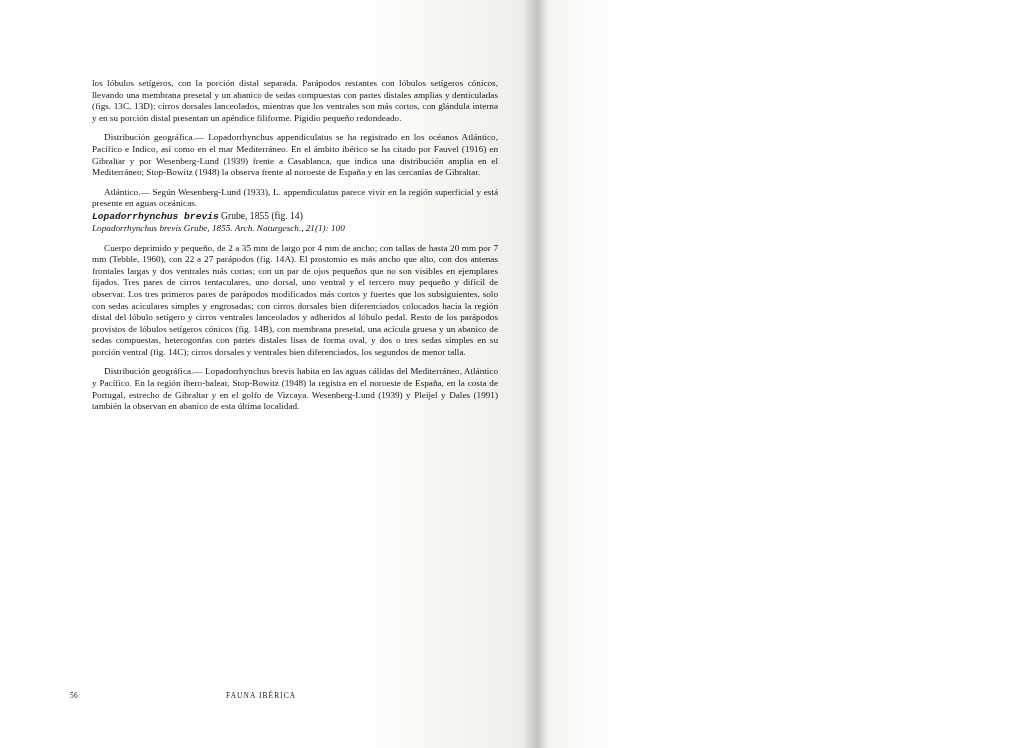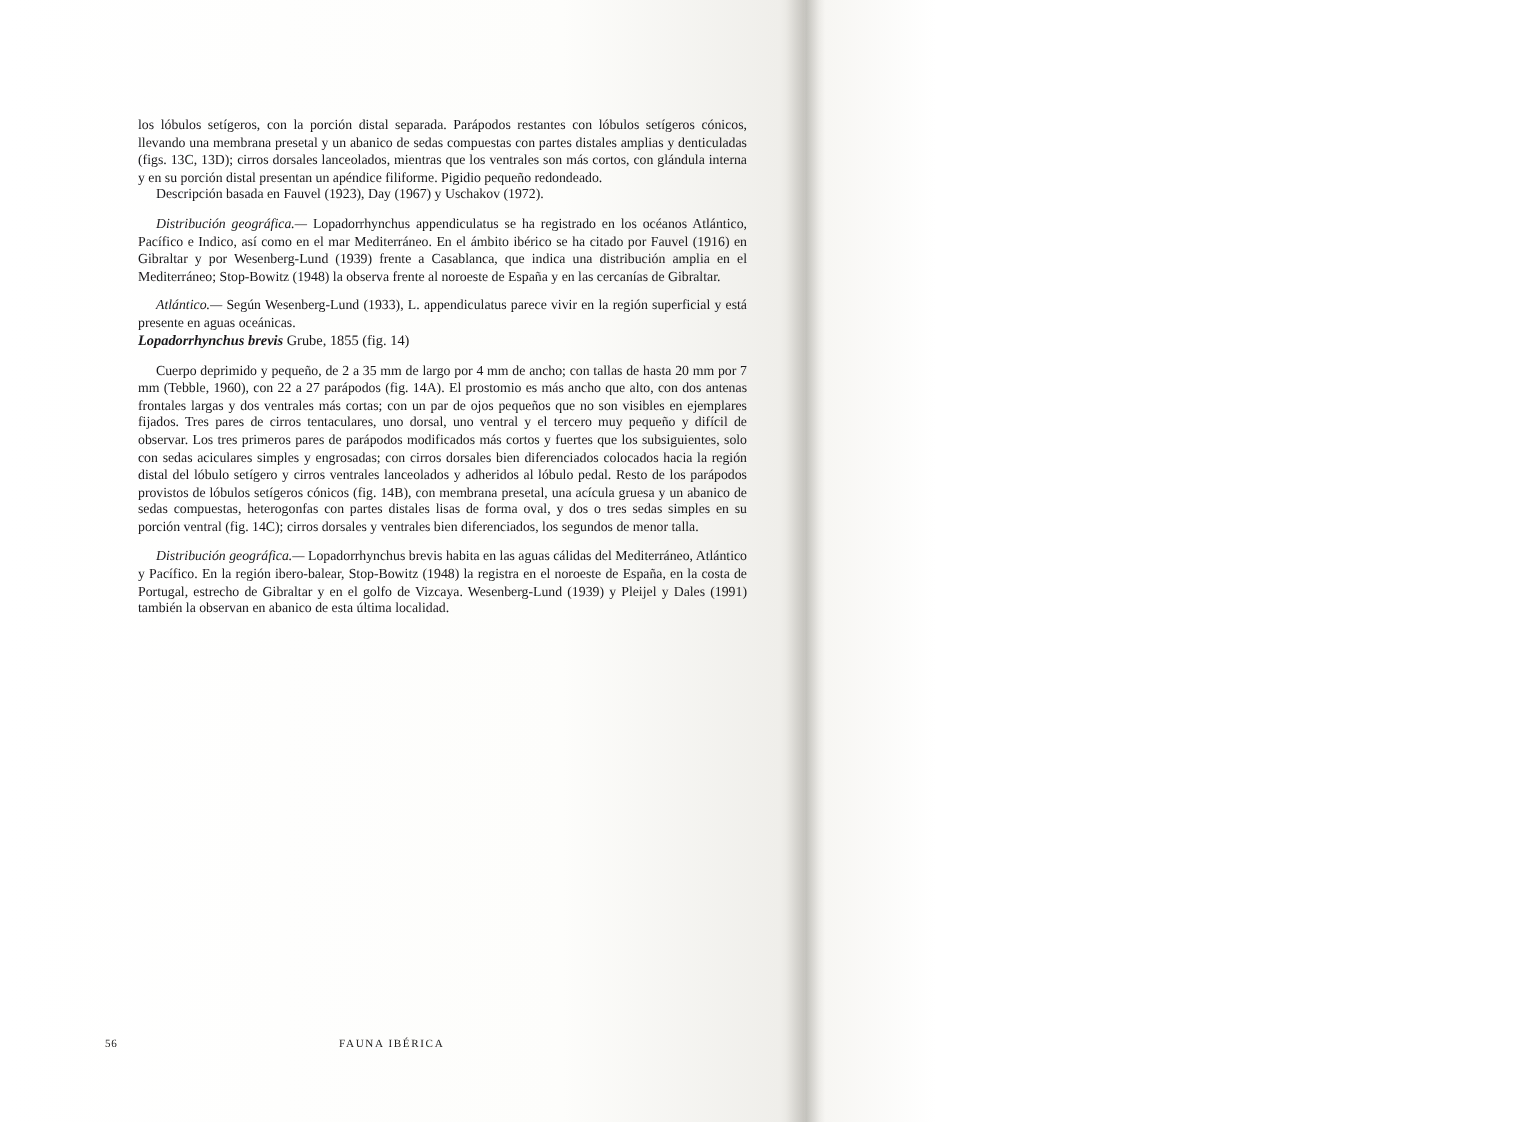--- a/index.html
+++ b/index.html
@@ -64,22 +64,22 @@
   }
   .col-left p.ind {
     text-indent: 12px;
   }
   .col-left p.gap {
     margin-top: 8px;
   }
   .col-left p.gap-sm {
     margin-top: 2px;
   }
-  .it { font-style: italic; }
-  .bi { font-style: italic; font-weight: bold; }
+  .it { }
+  .bi { font-style: italic; font-weight: bold; font-family: Liberation Mono, monospace; }
 
   .species-head {
     margin-top: 12px;
     font-size: 9.6px;
     line-height: 12px;
   }
   .species-syn {
     font-size: 9.2px;
     line-height: 11.6px;
     font-style: italic;
@@ -100,28 +100,28 @@
 <body>
 
 <div class="spread">
 
   <div class="page page-left">
 
     <div class="col-left">
 
       <p>los lóbulos setígeros, con la porción distal separada. Parápodos restantes con lóbulos setígeros cónicos, llevando una membrana presetal y un abanico de sedas compuestas con partes distales amplias y denticuladas (figs. 13C, 13D); cirros dorsales lanceolados, mientras que los ventrales son más cortos, con glándula interna y en su porción distal presentan un apéndice filiforme. Pigidio pequeño redondeado.</p>
 
-      <p class="ind">Descripción basada en Fauvel (1923), Day (1967) y Uschakov (1972).</p>
 
       <p class="ind gap"><span class="it">Distribución geográfica.—</span><span> Lopadorrhynchus appendiculatus se ha registrado en los océanos Atlántico, Pacífico e Indico, así como en el mar Mediterráneo. En el ámbito ibérico se ha citado por Fauvel (1916) en Gibraltar y por Wesenberg-Lund (1939) frente a Casablanca, que indica una distribución amplia en el Mediterráneo; Stop-Bowitz (1948) la observa frente al noroeste de España y en las cercanías de Gibraltar.</span></p>
 
       <p class="ind gap"><span class="it">Atlántico.—</span><span> Según Wesenberg-Lund (1933), L. appendiculatus parece vivir en la región superficial y está presente en aguas oceánicas.</span></p>
 
       <p class="species-head"><span class="bi">Lopadorrhynchus brevis</span><span> Grube, 1855 (fig. 14)</span></p>
 
+      <p class="species-syn">Lopadorrhynchus brevis Grube, 1855. Arch. Naturgesch., 21(1): 100</p>
 
       <p class="ind gap">Cuerpo deprimido y pequeño, de 2 a 35 mm de largo por 4 mm de ancho; con tallas de hasta 20 mm por 7 mm (Tebble, 1960), con 22 a 27 parápodos (fig. 14A). El prostomio es más ancho que alto, con dos antenas frontales largas y dos ventrales más cortas; con un par de ojos pequeños que no son visibles en ejemplares fijados. Tres pares de cirros tentaculares, uno dorsal, uno ventral y el tercero muy pequeño y difícil de observar. Los tres primeros pares de parápodos modificados más cortos y fuertes que los subsiguientes, solo con sedas aciculares simples y engrosadas; con cirros dorsales bien diferenciados colocados hacia la región distal del lóbulo setígero y cirros ventrales lanceolados y adheridos al lóbulo pedal. Resto de los parápodos provistos de lóbulos setígeros cónicos (fig. 14B), con membrana presetal, una acícula gruesa y un abanico de sedas compuestas, heterogonfas con partes distales lisas de forma oval, y dos o tres sedas simples en su porción ventral (fig. 14C); cirros dorsales y ventrales bien diferenciados, los segundos de menor talla.</p>
 
 
       <p class="ind gap"><span class="it">Distribución geográfica.—</span><span> Lopadorrhynchus brevis habita en las aguas cálidas del Mediterráneo, Atlántico y Pacífico. En la región ibero-balear, Stop-Bowitz (1948) la registra en el noroeste de España, en la costa de Portugal, estrecho de Gibraltar y en el golfo de Vizcaya. Wesenberg-Lund (1939) y Pleijel y Dales (1991) también la observan en abanico de esta última localidad.</span></p>
 
     </div>
 
     <div class="footer folio-left">56</div>
     <div class="footer runhead-left">FAUNA IBÉRICA</div>

